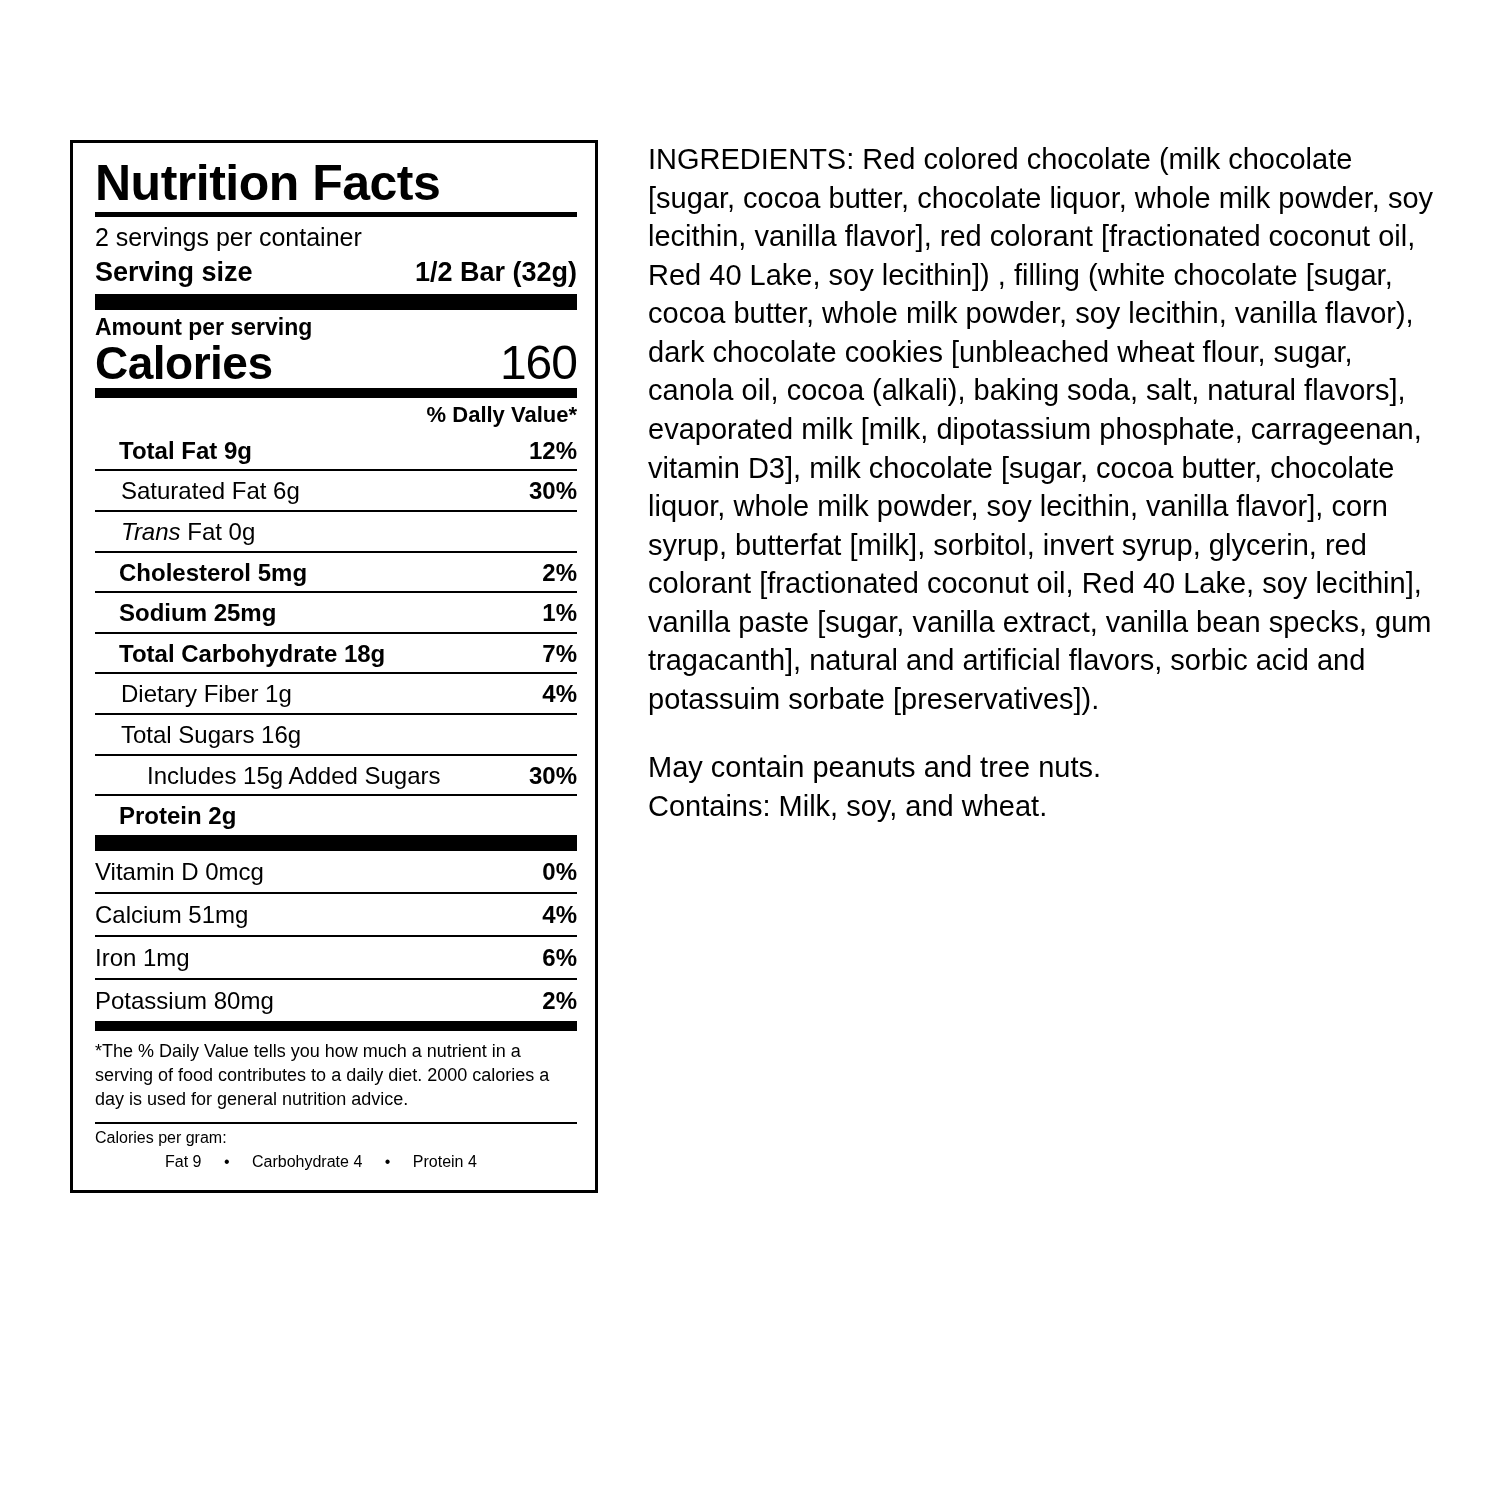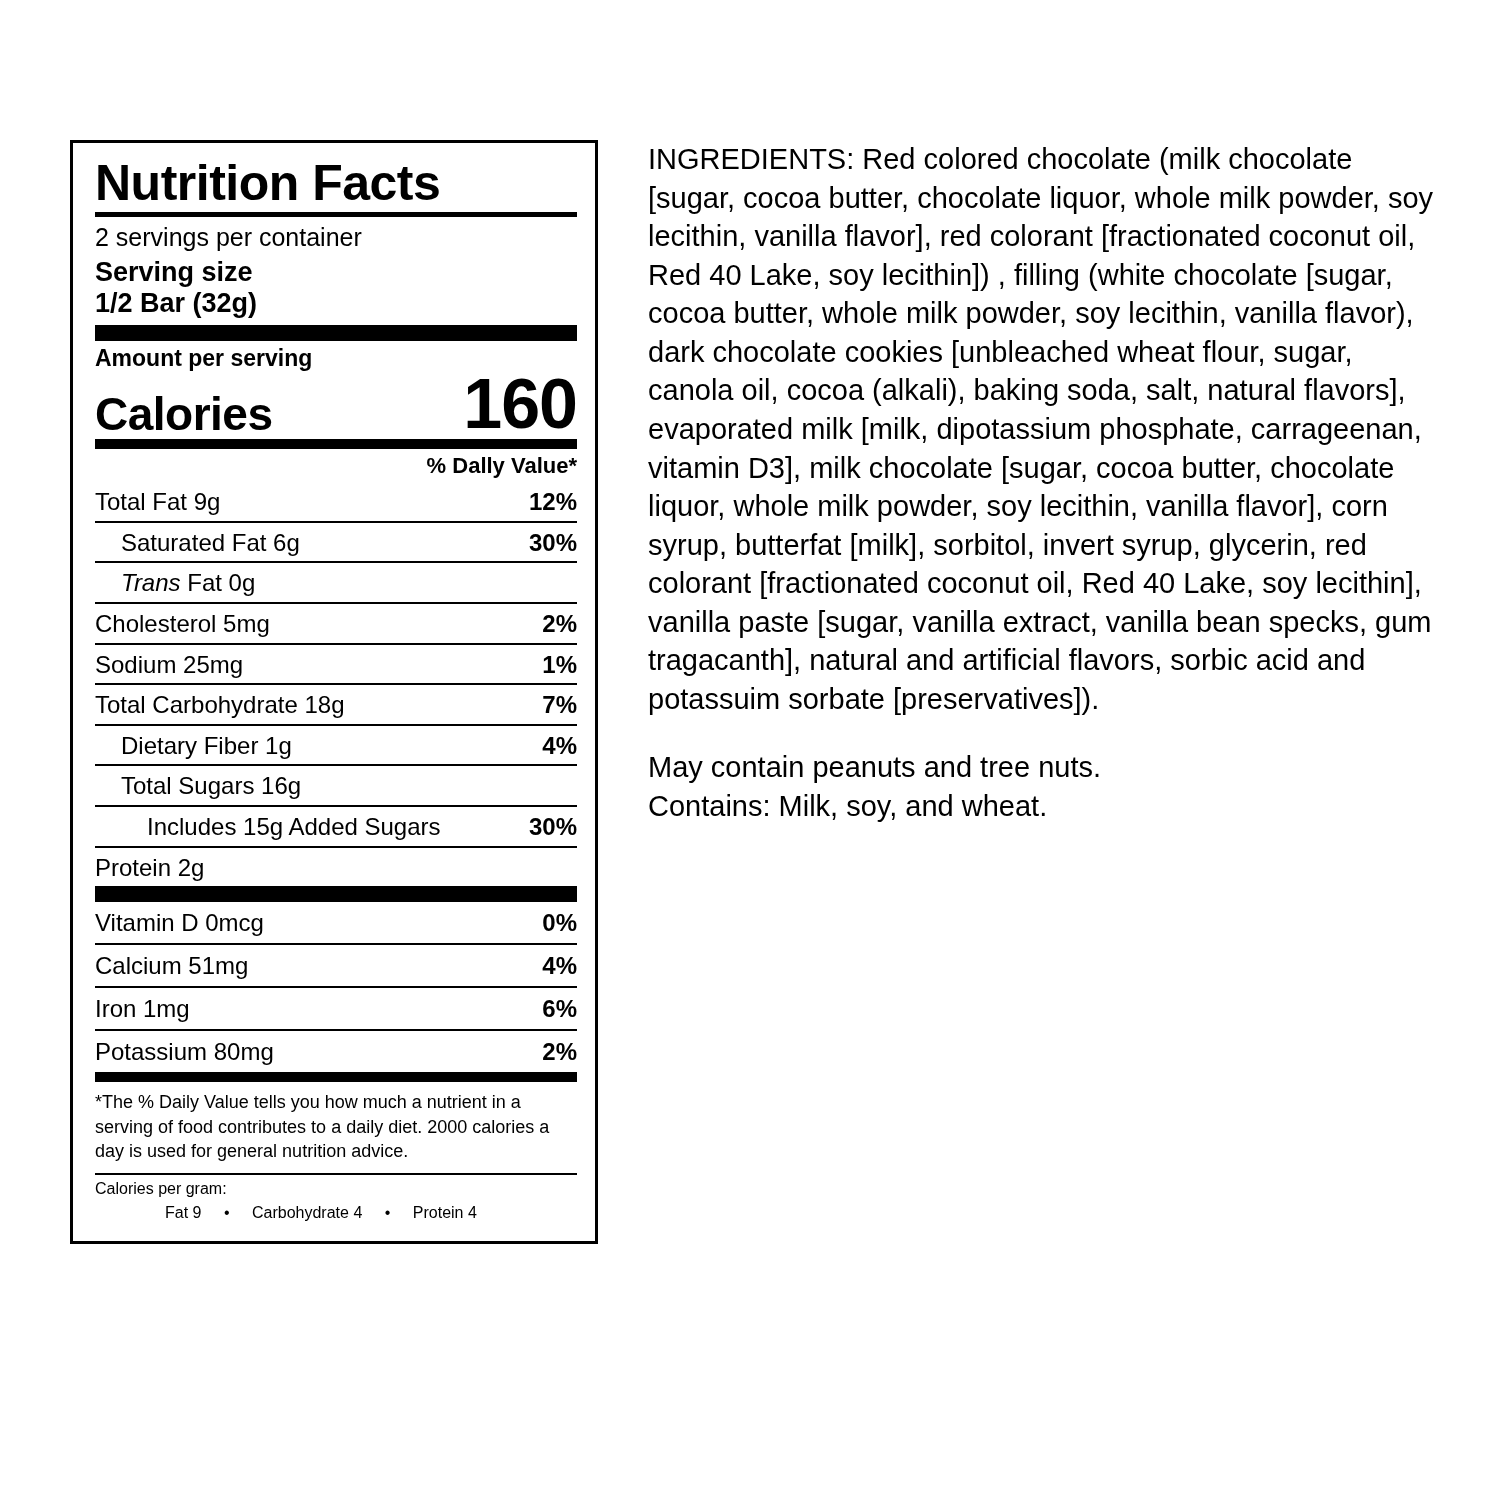--- a/index.html
+++ b/index.html
@@ -44,43 +44,42 @@
     padding: 5px 0 3px 0;
     line-height: 1.2;
   }
   .nf-serving-size {
     display: flex;
     justify-content: space-between;
     align-items: baseline;
     font-size: 27px;
     font-weight: bold;
     padding: 2px 0 6px 0;
-    flex-direction: column;
   }
   .nf-amount {
     font-size: 23px;
     font-weight: bold;
     padding-top: 5px;
     line-height: 1.1;
   }
   .nf-cal-row {
     display: flex;
     justify-content: space-between;
     align-items: flex-end;
     padding-bottom: 2px;
   }
   .nf-cal-label {
     font-size: 46px;
     font-weight: bold;
     line-height: 1;
     letter-spacing: -0.5px;
   }
   .nf-cal-value {
-    font-size: 70px;
-    font-weight: bold;
+    font-size: 48px;
+    font-weight: normal;
     line-height: 0.95;
     letter-spacing: -1px;
   }
   .nf-dv-head {
     text-align: right;
     font-size: 22px;
     font-weight: bold;
     padding: 4px 0 3px 0;
   }
   .nf-row {
@@ -88,21 +87,21 @@
     justify-content: space-between;
     align-items: baseline;
     font-size: 24px;
     padding: 6px 0 5px 0;
     border-bottom: 2px solid #000;
     line-height: 1.15;
   }
   .nf-row.no-rule { border-bottom: none; }
   .nf-row .lbl { flex: 1 1 auto; }
   .nf-row .val { font-weight: bold; white-space: nowrap; padding-left: 10px; }
-  .bold { font-weight: normal; }
+  .bold { font-weight: bold; margin-left: 24px; }
   .ind1 { padding-left: 26px; }
   .ind2 { padding-left: 52px; }
   .nf-vitrow {
     display: flex;
     justify-content: space-between;
     align-items: baseline;
     font-size: 24px;
     padding: 7px 0 6px 0;
     border-bottom: 2px solid #000;
   }

